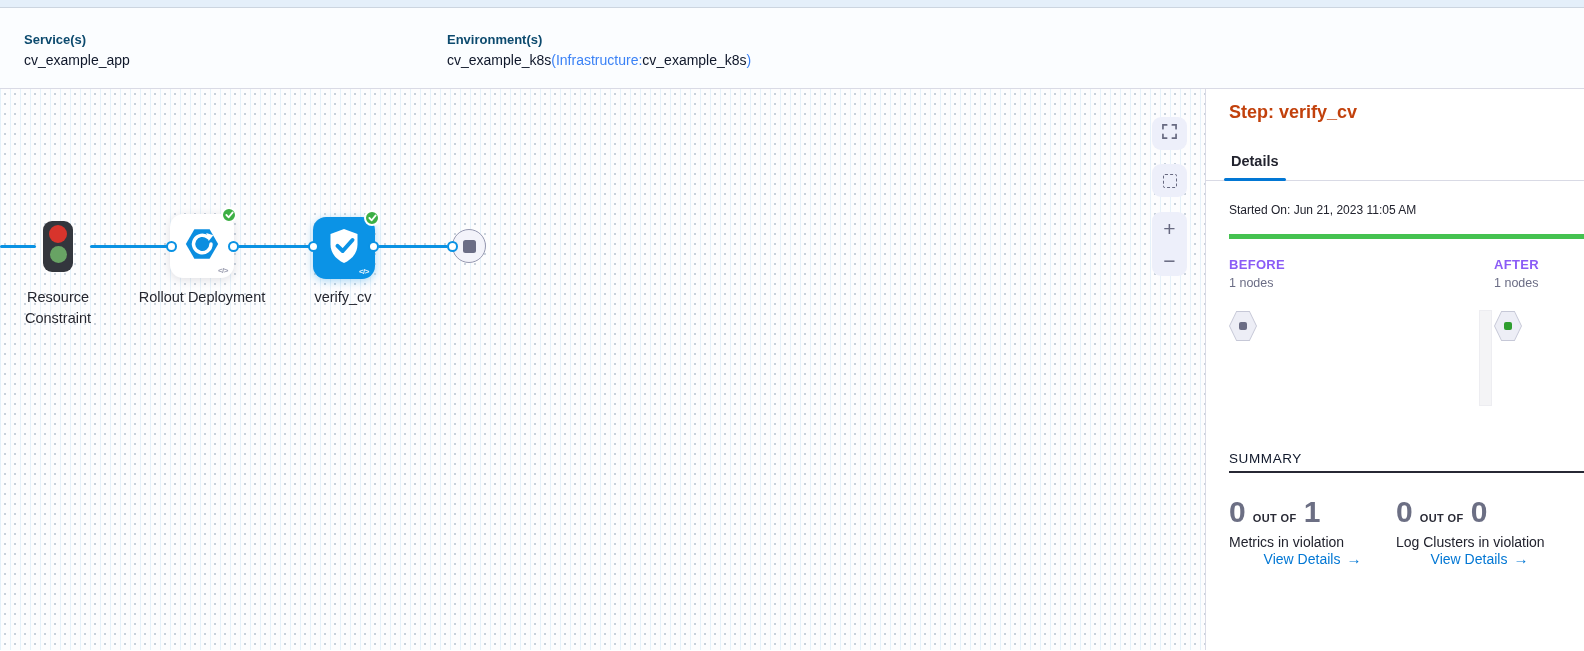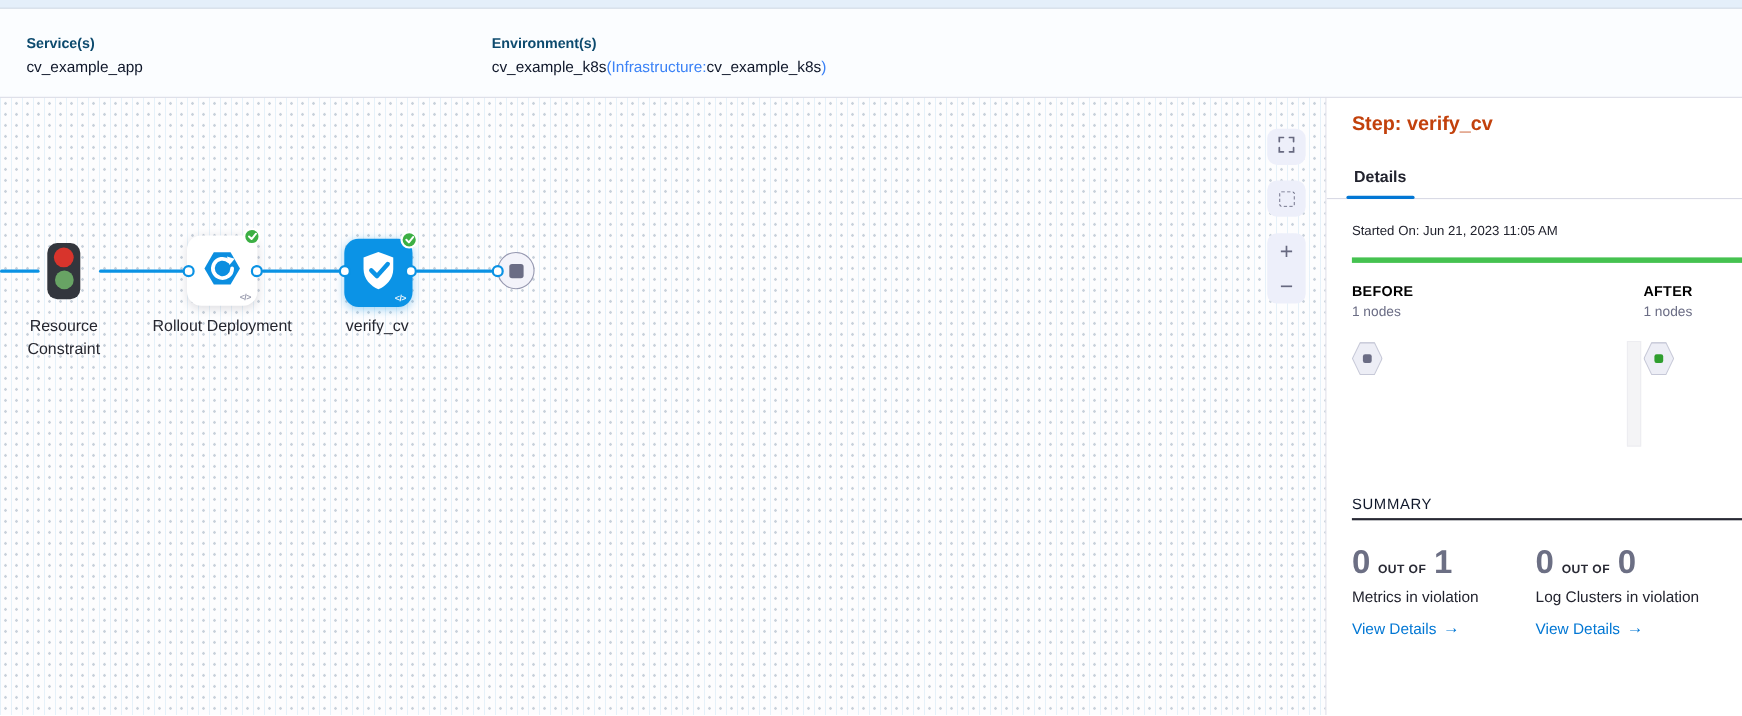--- a/index.html
+++ b/index.html
@@ -83,21 +83,21 @@
   .tab.active::after { content:""; position:absolute; left:0; right:0; bottom:-1px;
     height:3px; border-radius:2px; background:#0277d4; }
 
   .panel-body { padding:19px 0 0 23px; }
   .meta-line { font-size:12px; color:#22232e; line-height:20px; }
   .progress { height:5px; width:100%; background:#45c250; margin-top:14px; }
 
   .compare { position:relative; height:190px; margin-top:18px; }
   .cmp-col { position:absolute; top:0; }
   .cmp-before { left:0; } .cmp-after { left:265px; }
-  .cmp-label { font-size:13px; font-weight:700; color:#000000; letter-spacing:.3px; }
+  .cmp-label { font-size:13px; font-weight:700; color:#8b5cf6; letter-spacing:.3px; }
   .cmp-nodes { font-size:12.5px; color:#6b6d85; margin-top:4px; }
   .hex { width:28px; height:30px; margin-top:21px; background:#c6c8d7;
     clip-path:polygon(0 50%,26% 0,74% 0,100% 50%,74% 100%,26% 100%);
     display:flex; align-items:center; justify-content:center; cursor:pointer; }
   .hex-inner { width:26px; height:28px; background:#edeef6;
     clip-path:polygon(0 50%,26% 0,74% 0,100% 50%,74% 100%,26% 100%);
     display:flex; align-items:center; justify-content:center; }
   .hex-square { width:8px; height:8px; border-radius:2px; background:#6b6d85; }
   .hex-square.green { background:#2f9e2f; }
   .cmp-strip { position:absolute; left:250px; top:53px; width:13px; height:96px;
@@ -105,22 +105,22 @@
 
   .summary-label { margin-top:4px; font-size:13.5px; color:#0f172a; letter-spacing:.6px; }
   .summary-divider { margin-top:5px; border-top:2px solid #272834; }
   .summary-row { display:flex; margin-top:24px; }
   .sum-col { width:167px; }
   .sum-nums { display:flex; align-items:baseline; }
   .sum-value { font-size:30px; font-weight:600; color:#6c6f84; line-height:1; }
   .sum-outof { font-size:11px; font-weight:700; color:#292a35; letter-spacing:.4px;
     margin:0 7px; }
   .sum-desc { font-size:14px; color:#22232e; margin-top:7px; }
-  .sum-link { margin-top:12px; font-size:14px; font-weight:500; color:#0277d4;
-    cursor:pointer; display:flex; align-items:center; gap:6px; }
+  .sum-link { margin-top:0; font-size:14px; font-weight:500; color:#0277d4;
+    cursor:pointer; display:flex; align-items:center; gap:6px;justify-content:center; }
   .sum-link .arrow { font-weight:700; font-size:15px; }
 </style>
 </head>
 <body>
 
 <div class="top-strip"></div>
 
 <div class="header">
   <div class="header-block hb-service">
     <div class="hb-label">Service(s)</div>

